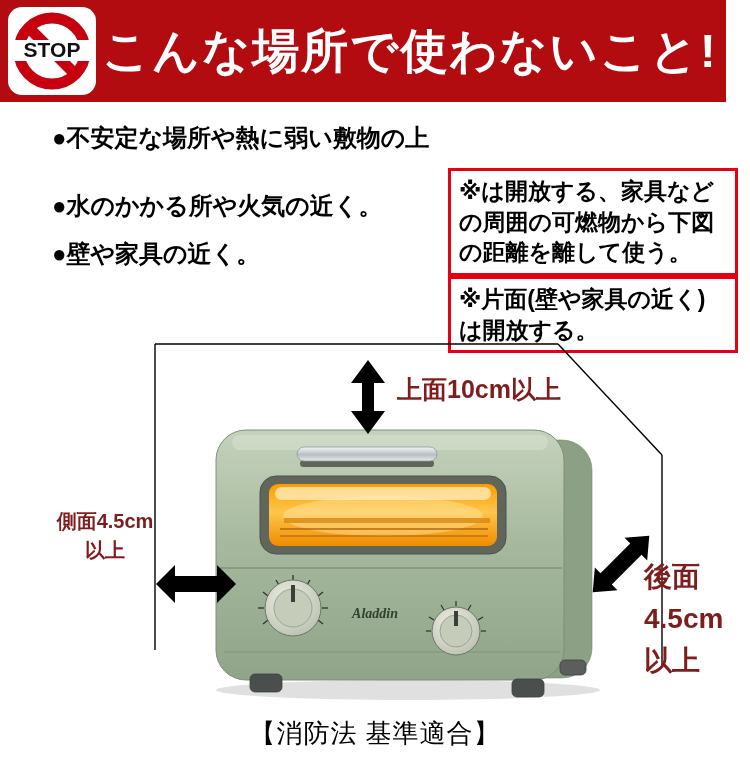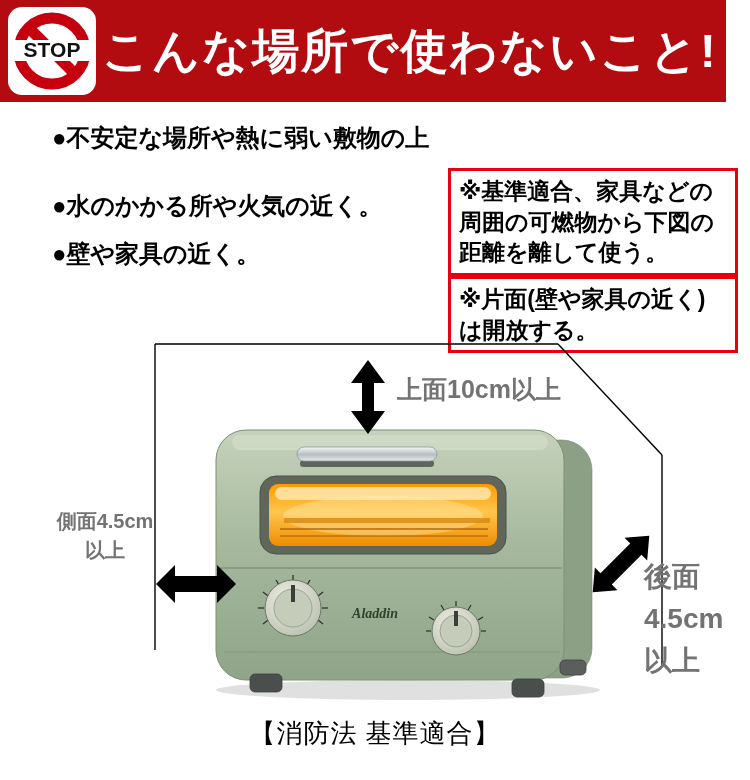--- a/index.html
+++ b/index.html
@@ -23,21 +23,21 @@
   .w0{top:122px;} .w1{top:190px;} .w2{top:238px;}
   
   .note{
     position:absolute;left:448px;width:290px;box-sizing:border-box;
     border:3px solid #e60012;background:#fff;padding:5px 8px;
     font-size:23px;font-weight:600;line-height:1.33;
   }
   .n0{top:168px;} .n1{top:276px;}
   
   .diagram-svg{position:absolute;left:0;top:330px;width:750px;height:450px;}
-  .dim-label{position:absolute;font-weight:600;color:#737373;}
+  .dim-label{position:absolute;font-weight:600;color:#7f1d1d;}
   .lbl-top{left:397px;top:373px;font-size:25px;white-space:nowrap;}
   .lbl-side{left:50px;top:507px;width:110px;text-align:center;font-size:20px;line-height:1.45;}
   .lbl-back{left:644px;top:556px;font-size:28px;line-height:1.5;}
   
   .footer{
     position:absolute;left:0;top:716px;width:750px;text-align:center;
     font-size:26px;font-weight:normal;letter-spacing:1px;
   }
 </style>
 </head>
@@ -53,21 +53,21 @@
       <text x="44" y="50" text-anchor="middle" font-size="21" font-weight="bold" font-family="Liberation Sans, sans-serif" fill="#111">STOP</text>
     </svg>
   </div>
   <div class="banner-title">こんな場所で使わないこと!</div>
 </div>
 
 <div class="warning w0">●不安定な場所や熱に弱い敷物の上</div>
 <div class="warning w1">●水のかかる所や火気の近く。</div>
 <div class="warning w2">●壁や家具の近く。</div>
 
-<div class="note n0">※基準適合、家具などの周囲の可燃物から下図の距離を離して使う。</div>
+<div class="note n0">※は開放する、家具などの周囲の可燃物から下図の距離を離して使う。</div>
 <div class="note n1">※片面(壁や家具の近く)は開放する。</div>
 
 <svg class="diagram-svg" viewBox="0 330 750 450">
   <defs>
     <linearGradient id="bodyGrad" x1="0" y1="0" x2="0" y2="1">
       <stop offset="0" stop-color="#c6d2bc"></stop>
       <stop offset="0.45" stop-color="#a6b99e"></stop>
       <stop offset="1" stop-color="#8fa489"></stop>
     </linearGradient>
     <linearGradient id="glassGrad" x1="0" y1="0" x2="0" y2="1">

